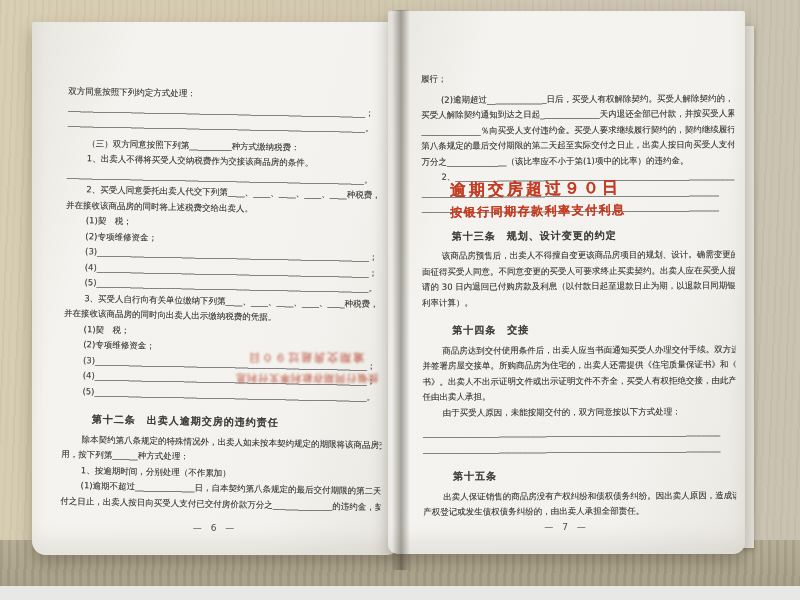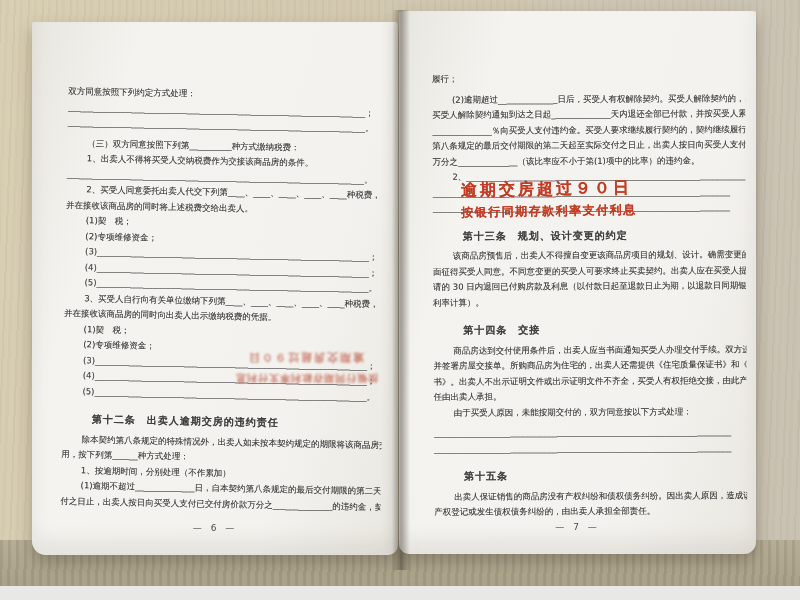--- a/index.html
+++ b/index.html
@@ -19,21 +19,21 @@
   .photo-edge{position:absolute;left:0;bottom:0;width:800px;height:14px;background:#e8e8e6;}
 
   .sheet-under{position:absolute;background:#e6e3dc;box-shadow:0 2px 5px rgba(60,55,40,.35);}
   .page{
     position:absolute;
     background:linear-gradient(105deg,#e8e6e0 0%,#f4f3ef 22%,#f3f2ee 72%,#e9e7e1 100%);
     box-shadow:0 8px 16px rgba(70,62,45,.35), inset 0 -14px 18px rgba(120,112,95,.12);
     color:#3f3f3f;
   }
   .page-left{left:32px;top:22px;width:366px;height:533px;border-radius:2px 2px 10px 14px;}
-  .page-right{left:399px;top:11px;width:357px;height:543px;border-radius:2px 2px 12px 10px;}
+  .page-right{left:388px;top:11px;width:357px;height:543px;border-radius:2px 2px 12px 10px;}
   .spine{
     position:absolute;left:392px;top:10px;width:18px;height:560px;
     background:linear-gradient(90deg,rgba(0,0,0,0) 0%,rgba(58,52,40,.42) 50%,rgba(0,0,0,0) 100%);
     pointer-events:none;
   }
   .content{
     position:absolute;inset:0;overflow:hidden;
     font-size:8.5px;line-height:15.5px;
     text-shadow:0 0 .4px rgba(64,64,64,.55);
   }

